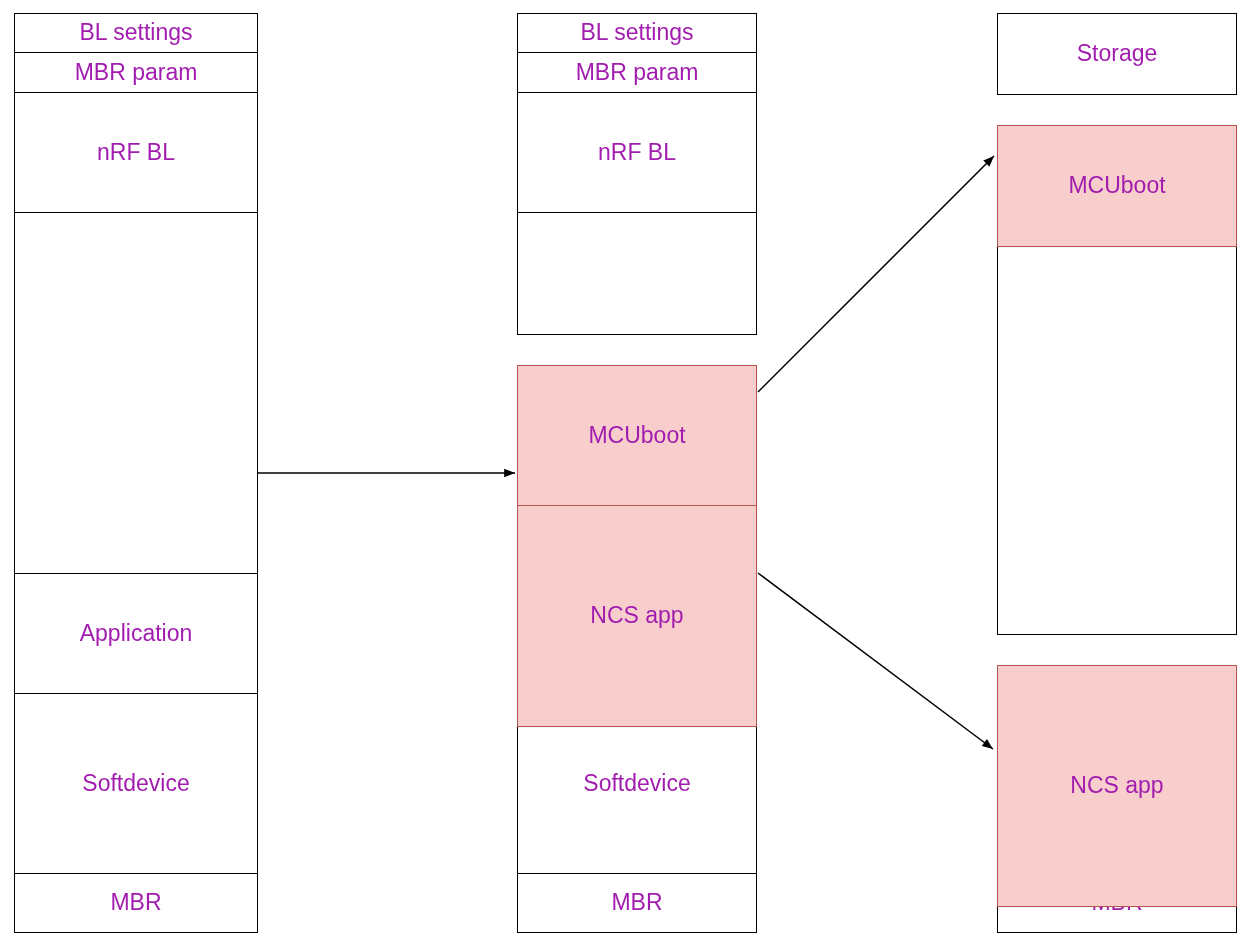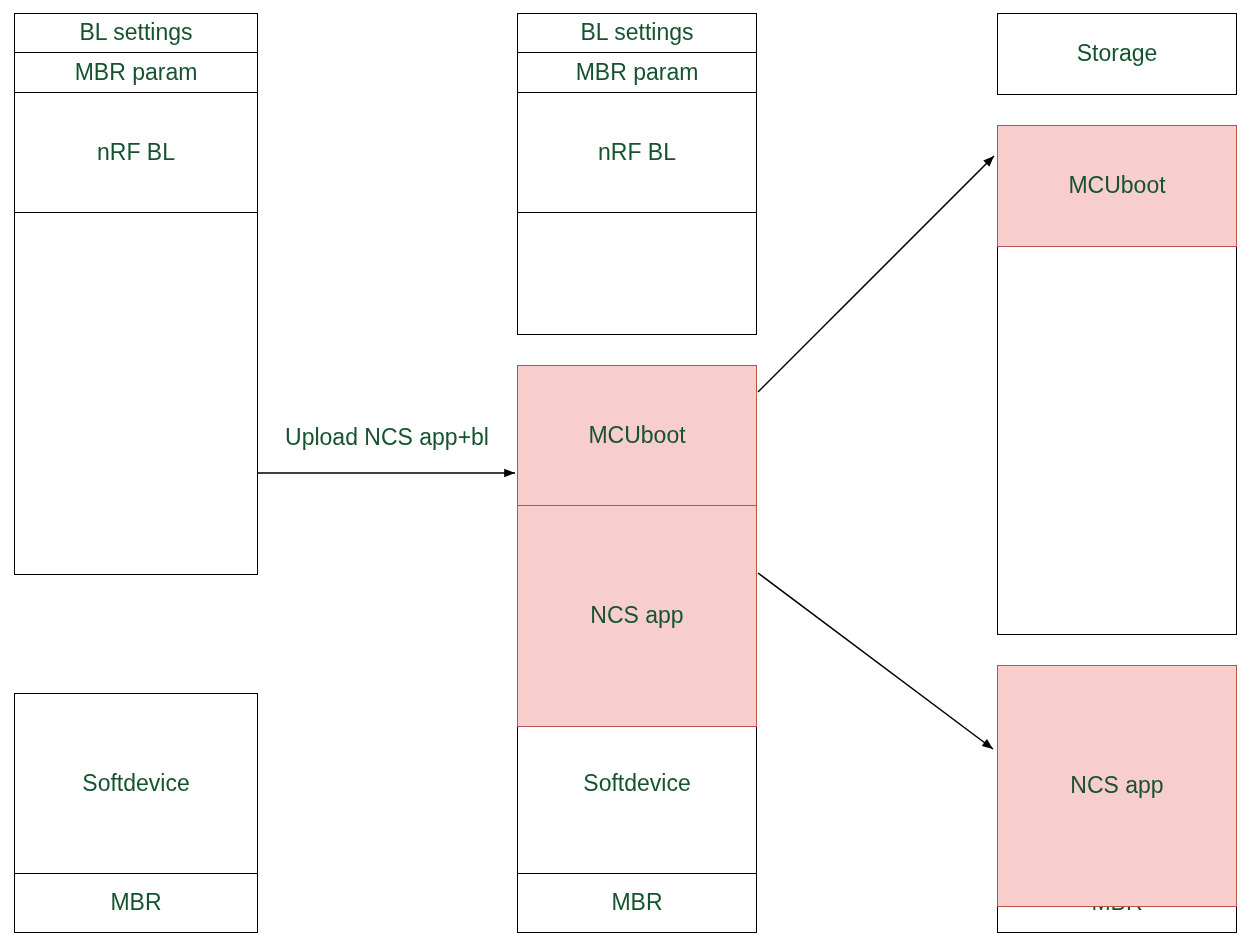--- a/index.html
+++ b/index.html
@@ -2,21 +2,21 @@
 <html><head>
 <meta charset="utf-8">
 <style>
   html, body { margin: 0; padding: 0; background: #ffffff; }
   #canvas {
     position: relative;
     width: 1250px;
     height: 948px;
     background: #ffffff;
     font-family: "Liberation Sans", "DejaVu Sans", sans-serif;
-    color: #14532d;
+    color: #a21caf;
     overflow: hidden;
   }
   .col { position: absolute; top: 0; height: 100%; }
   .seg {
     position: absolute;
     left: 0;
     width: 100%;
     box-sizing: border-box;
     border: 1.5px solid #000000;
     background: #ffffff;
@@ -58,20 +58,21 @@
 </head>
 <body>
 
 <div id="canvas">
 
   <div class="col" id="col-left">
     <div class="seg" style="top:13px;height:40.5px;">BL settings</div>
     <div class="seg" style="top:52px;height:41.5px;">MBR param</div>
     <div class="seg" style="top:92px;height:121.5px;">nRF BL</div>
     <div class="seg" style="top:212px;height:362.5px;"></div>
+    <div class="seg" style="top:573px;height:121.5px;">Application</div>
     <div class="seg" style="top:693px;height:181.5px;">Softdevice</div>
     <div class="seg" style="top:873px;height:59.5px;">MBR</div>
   </div>
 
   <div class="col" id="col-middle">
     <div class="seg" style="top:13px;height:40.5px;">BL settings</div>
     <div class="seg" style="top:52px;height:41.5px;">MBR param</div>
     <div class="seg" style="top:92px;height:121.5px;">nRF BL</div>
     <div class="seg" style="top:212px;height:122.5px;"></div>
     <div class="seg pink" style="top:333px;height:141.5px;">MCUboot</div>
@@ -81,21 +82,20 @@
   </div>
 
   <div class="col" id="col-right">
     <div class="seg" style="top:13px;height:81.5px;">Storage</div>
     <div class="seg pink" style="top:93px;height:121.5px;">MCUboot</div>
     <div class="seg" style="top:213px;height:421.5px;"></div>
     <div class="seg pink" style="top:633px;height:241.5px;">NCS app</div>
     <div class="seg" style="top:873px;height:59.5px;">MBR</div>
   </div>
 
-  <div id="upload-label">Upload NCS app+bl</div>
 
   <svg id="arrow-layer" xmlns="http://www.w3.org/2000/svg" width="1250" height="948" viewBox="0 0 1250 948">
     <defs>
       <marker id="arrowhead" viewBox="0 0 12 12" refX="11" refY="6" markerWidth="13" markerHeight="13" markerUnits="userSpaceOnUse" orient="auto">
         <path d="M1,2 L11,6 L1,10 z" fill="#000000"></path>
       </marker>
     </defs>
     <line x1="258" y1="473" x2="515" y2="473" stroke="#000000" stroke-width="1.5" marker-end="url(#arrowhead)"></line>
     <line x1="758" y1="392" x2="994" y2="156" stroke="#000000" stroke-width="1.5" marker-end="url(#arrowhead)"></line>
     <line x1="758" y1="573" x2="993" y2="749" stroke="#000000" stroke-width="1.5" marker-end="url(#arrowhead)"></line>

